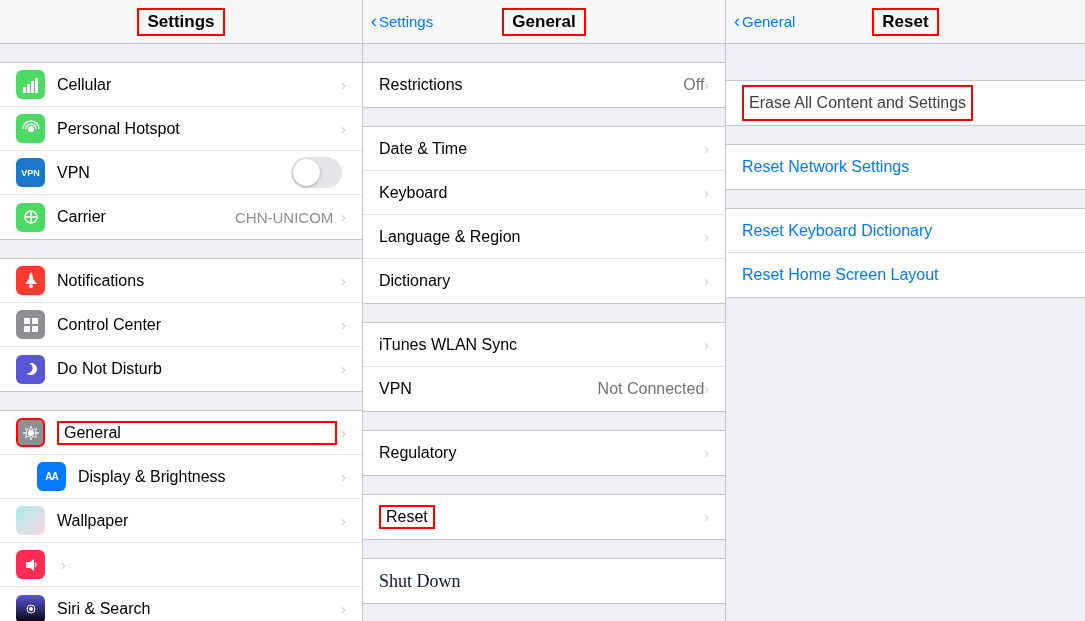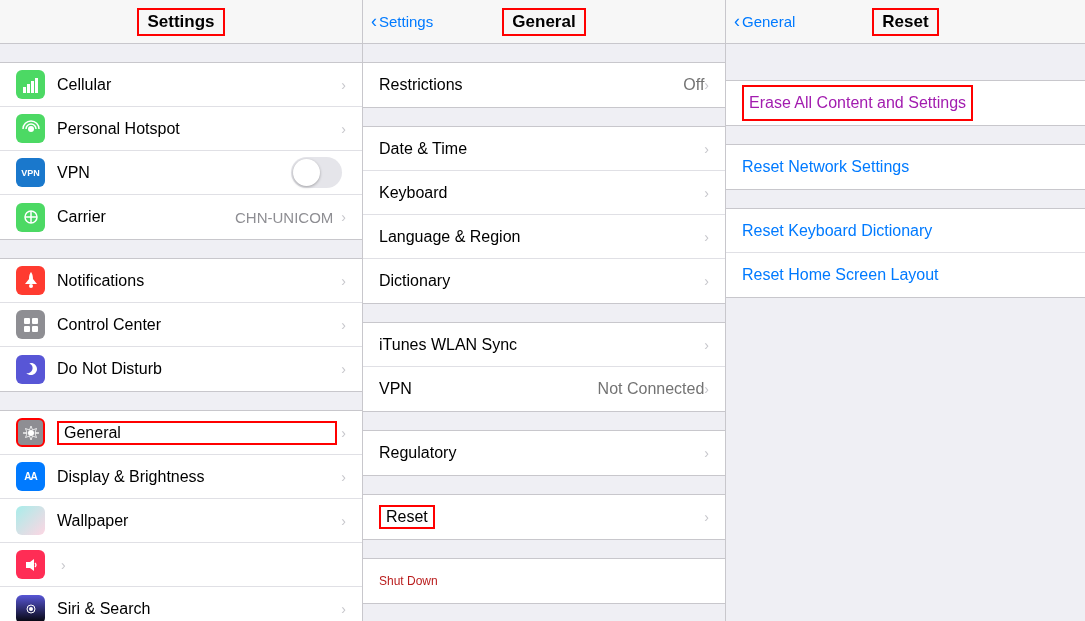--- a/index.html
+++ b/index.html
@@ -156,21 +156,21 @@
     }
 
     
     .icon-cellular { background: #4cd964; }
     .icon-hotspot { background: #4cd964; }
     .icon-vpn { background: #1a78cc; }
     .icon-carrier { background: #4cd964; }
     .icon-notifications { background: #ff3b30; }
     .icon-control-center { background: #8e8e93; }
     .icon-do-not-disturb { background: #5856d6; }
-    .icon-display { background: #007aff; }
+    .icon-display { background: #007aff; margin-left: 21px; }
     .icon-sounds { background: #ff2d55; }
 
     
     .plain-row {
       display: flex;
       align-items: center;
       background: #fff;
       height: 44px;
       padding: 4px 16px;
       border-bottom: 1px solid #e0e0e5;
@@ -189,42 +189,43 @@
     }
     .plain-row-value {
       font-size: 16px;
       color: #737373;
     }
     .plain-row-chevron {
       color: #c7c7cc;
       font-size: 14px;
     }
     .plain-row-blue {
-      color: #b91c1c;
-      font-size: 12px;
+      color: #0f172a;
+      font-size: 18px;
       flex: 1;
+      font-family: Liberation Serif, serif;
     }
 
     
     .reset-row {
       display: flex;
       align-items: center;
       background: #fff;
       height: 44px;
       padding: 0 16px;
       border-bottom: 1px solid #e0e0e5;
       cursor: pointer;
     }
     .reset-row:last-child { border-bottom: none; }
     .reset-label-blue {
       color: #007aff;
       font-size: 16px;
     }
     .reset-label-outlined {
-      color: #a21caf;
+      color: #404040;
       font-size: 16px;
       border: 2px solid red;
       padding: 7px 5px;
     }
   </style>
 </head>
 <body>
 
 <div class="panel panel-left">
   <div class="nav-bar">

